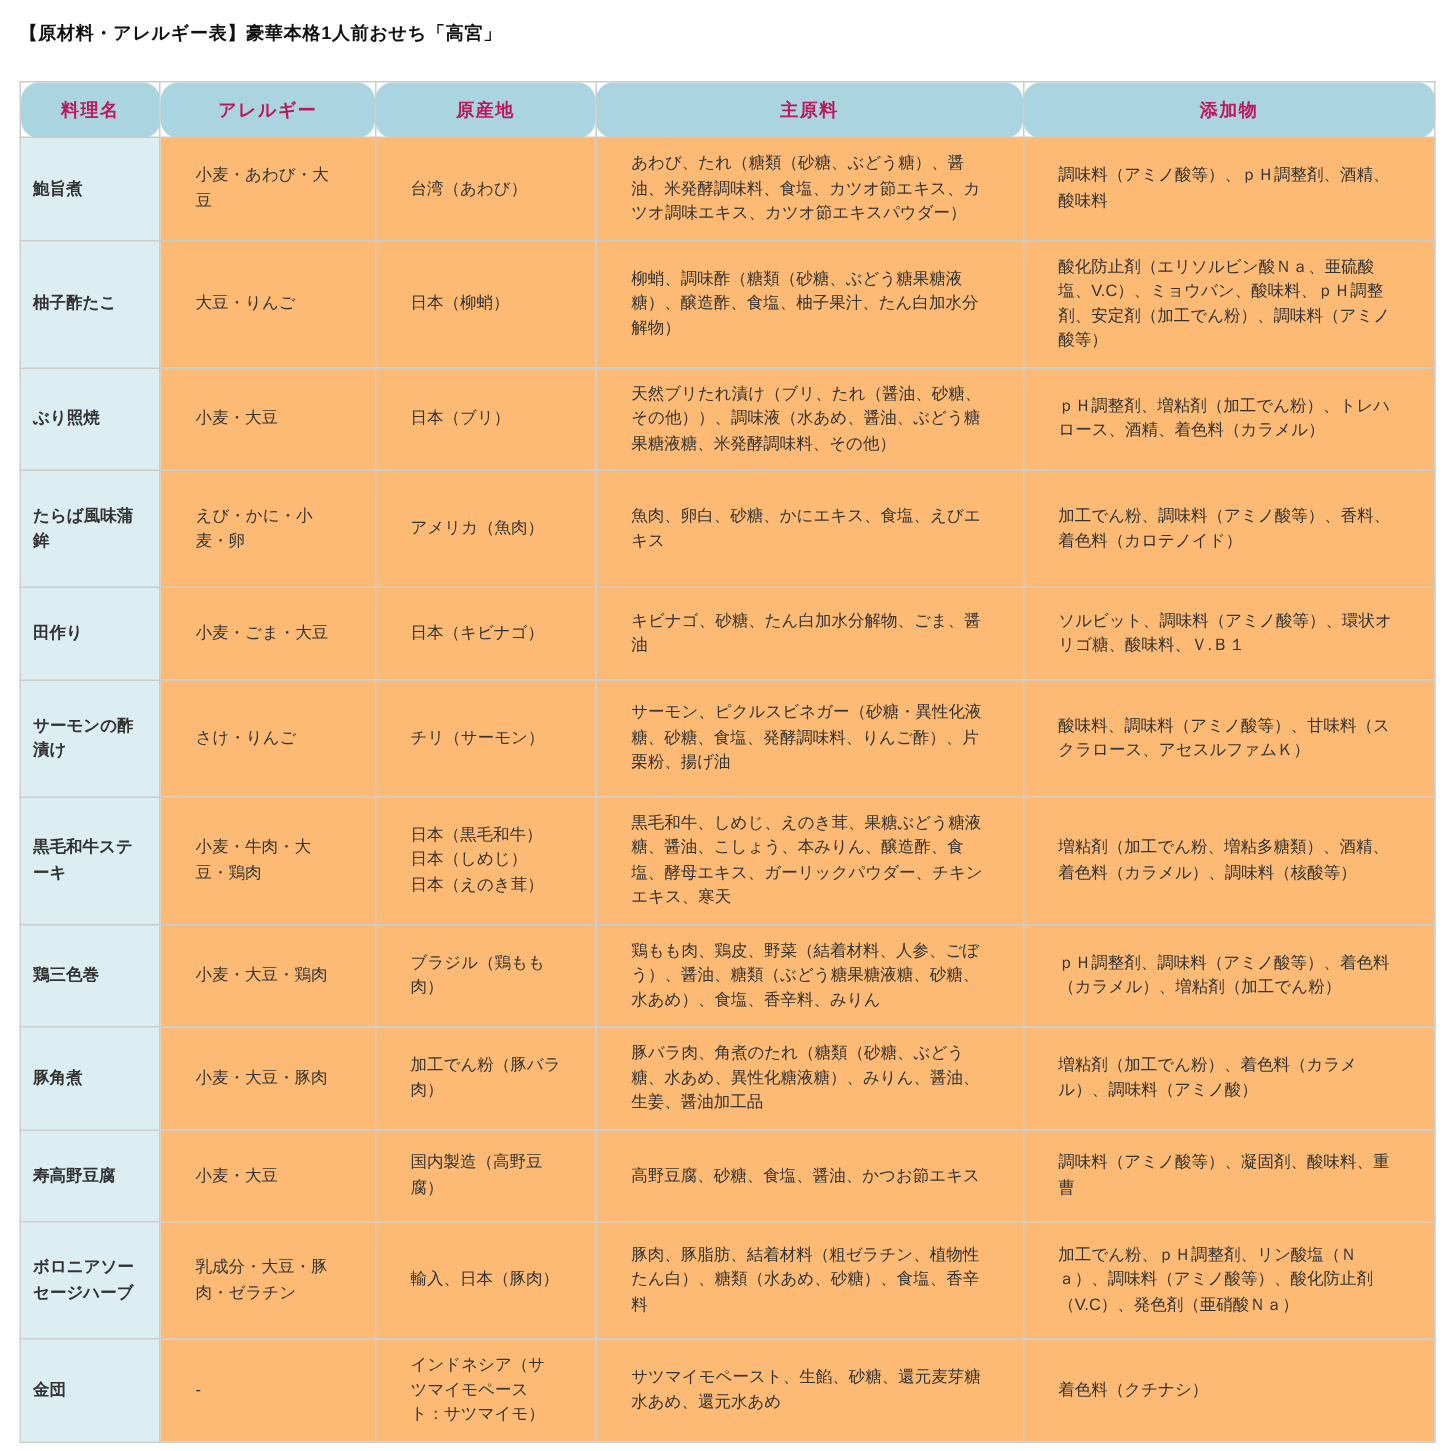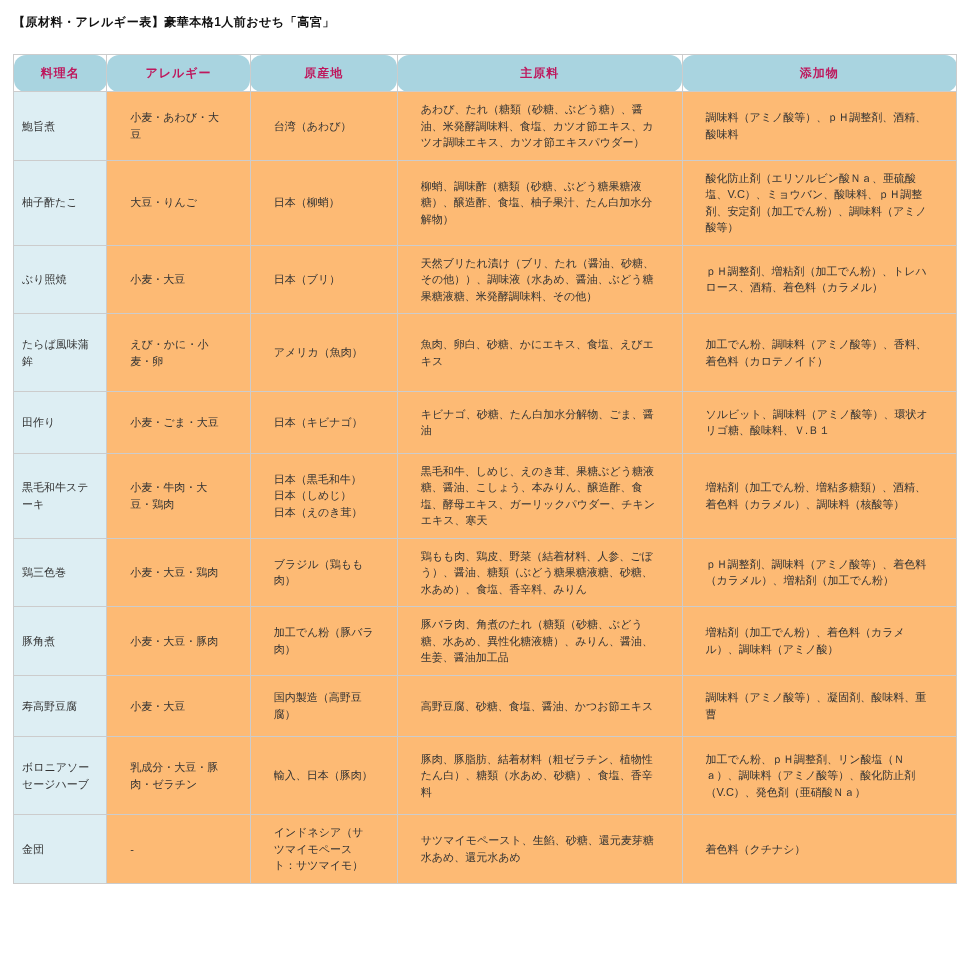--- a/index.html
+++ b/index.html
@@ -45,21 +45,21 @@
     color:#be185d;
     font-size:12px;
     font-weight:bold;
     text-align:center;
     padding:9px 4px;
     letter-spacing:1px;
     border-radius:12px;
   }
   table.ingredients tbody th.dish-cell{
     background:var(--dish-bg);
-    font-weight:normal;
+    font-weight:bold;
     text-align:left;
     padding:22px 8px;
   }
   table.ingredients tbody td.data-cell{
     background:#fdba74;
     text-align:left;
     padding:9px 23px;
     margin-top:34px;
   }
   .col-dish{width:9.9%;}
@@ -121,20 +121,27 @@
           <td class="data-cell">加工でん粉、調味料（アミノ酸等）、香料、着色料（カロテノイド）</td>
         </tr>
         <tr>
           <th class="dish-cell">田作り</th>
           <td class="data-cell">小麦・ごま・大豆</td>
           <td class="data-cell">日本（キビナゴ）</td>
           <td class="data-cell">キビナゴ、砂糖、たん白加水分解物、ごま、醤油</td>
           <td class="data-cell">ソルビット、調味料（アミノ酸等）、環状オリゴ糖、酸味料、Ｖ.Ｂ１</td>
         </tr>
         <tr>
+          <th class="dish-cell">サーモンの酢漬け</th>
+          <td class="data-cell">さけ・りんご</td>
+          <td class="data-cell">チリ（サーモン）</td>
+          <td class="data-cell">サーモン、ピクルスビネガー（砂糖・異性化液糖、砂糖、食塩、発酵調味料、りんご酢）、片栗粉、揚げ油</td>
+          <td class="data-cell">酸味料、調味料（アミノ酸等）、甘味料（スクラロース、アセスルファムＫ）</td>
+        </tr>
+        <tr>
           <th class="dish-cell">黒毛和牛ステーキ</th>
           <td class="data-cell">小麦・牛肉・大豆・鶏肉</td>
           <td class="data-cell">日本（黒毛和牛）
 日本（しめじ）
 日本（えのき茸）</td>
           <td class="data-cell">黒毛和牛、しめじ、えのき茸、果糖ぶどう糖液糖、醤油、こしょう、本みりん、醸造酢、食塩、酵母エキス、ガーリックパウダー、チキンエキス、寒天</td>
           <td class="data-cell">増粘剤（加工でん粉、増粘多糖類）、酒精、着色料（カラメル）、調味料（核酸等）</td>
         </tr>
         <tr>
           <th class="dish-cell">鶏三色巻</th>

